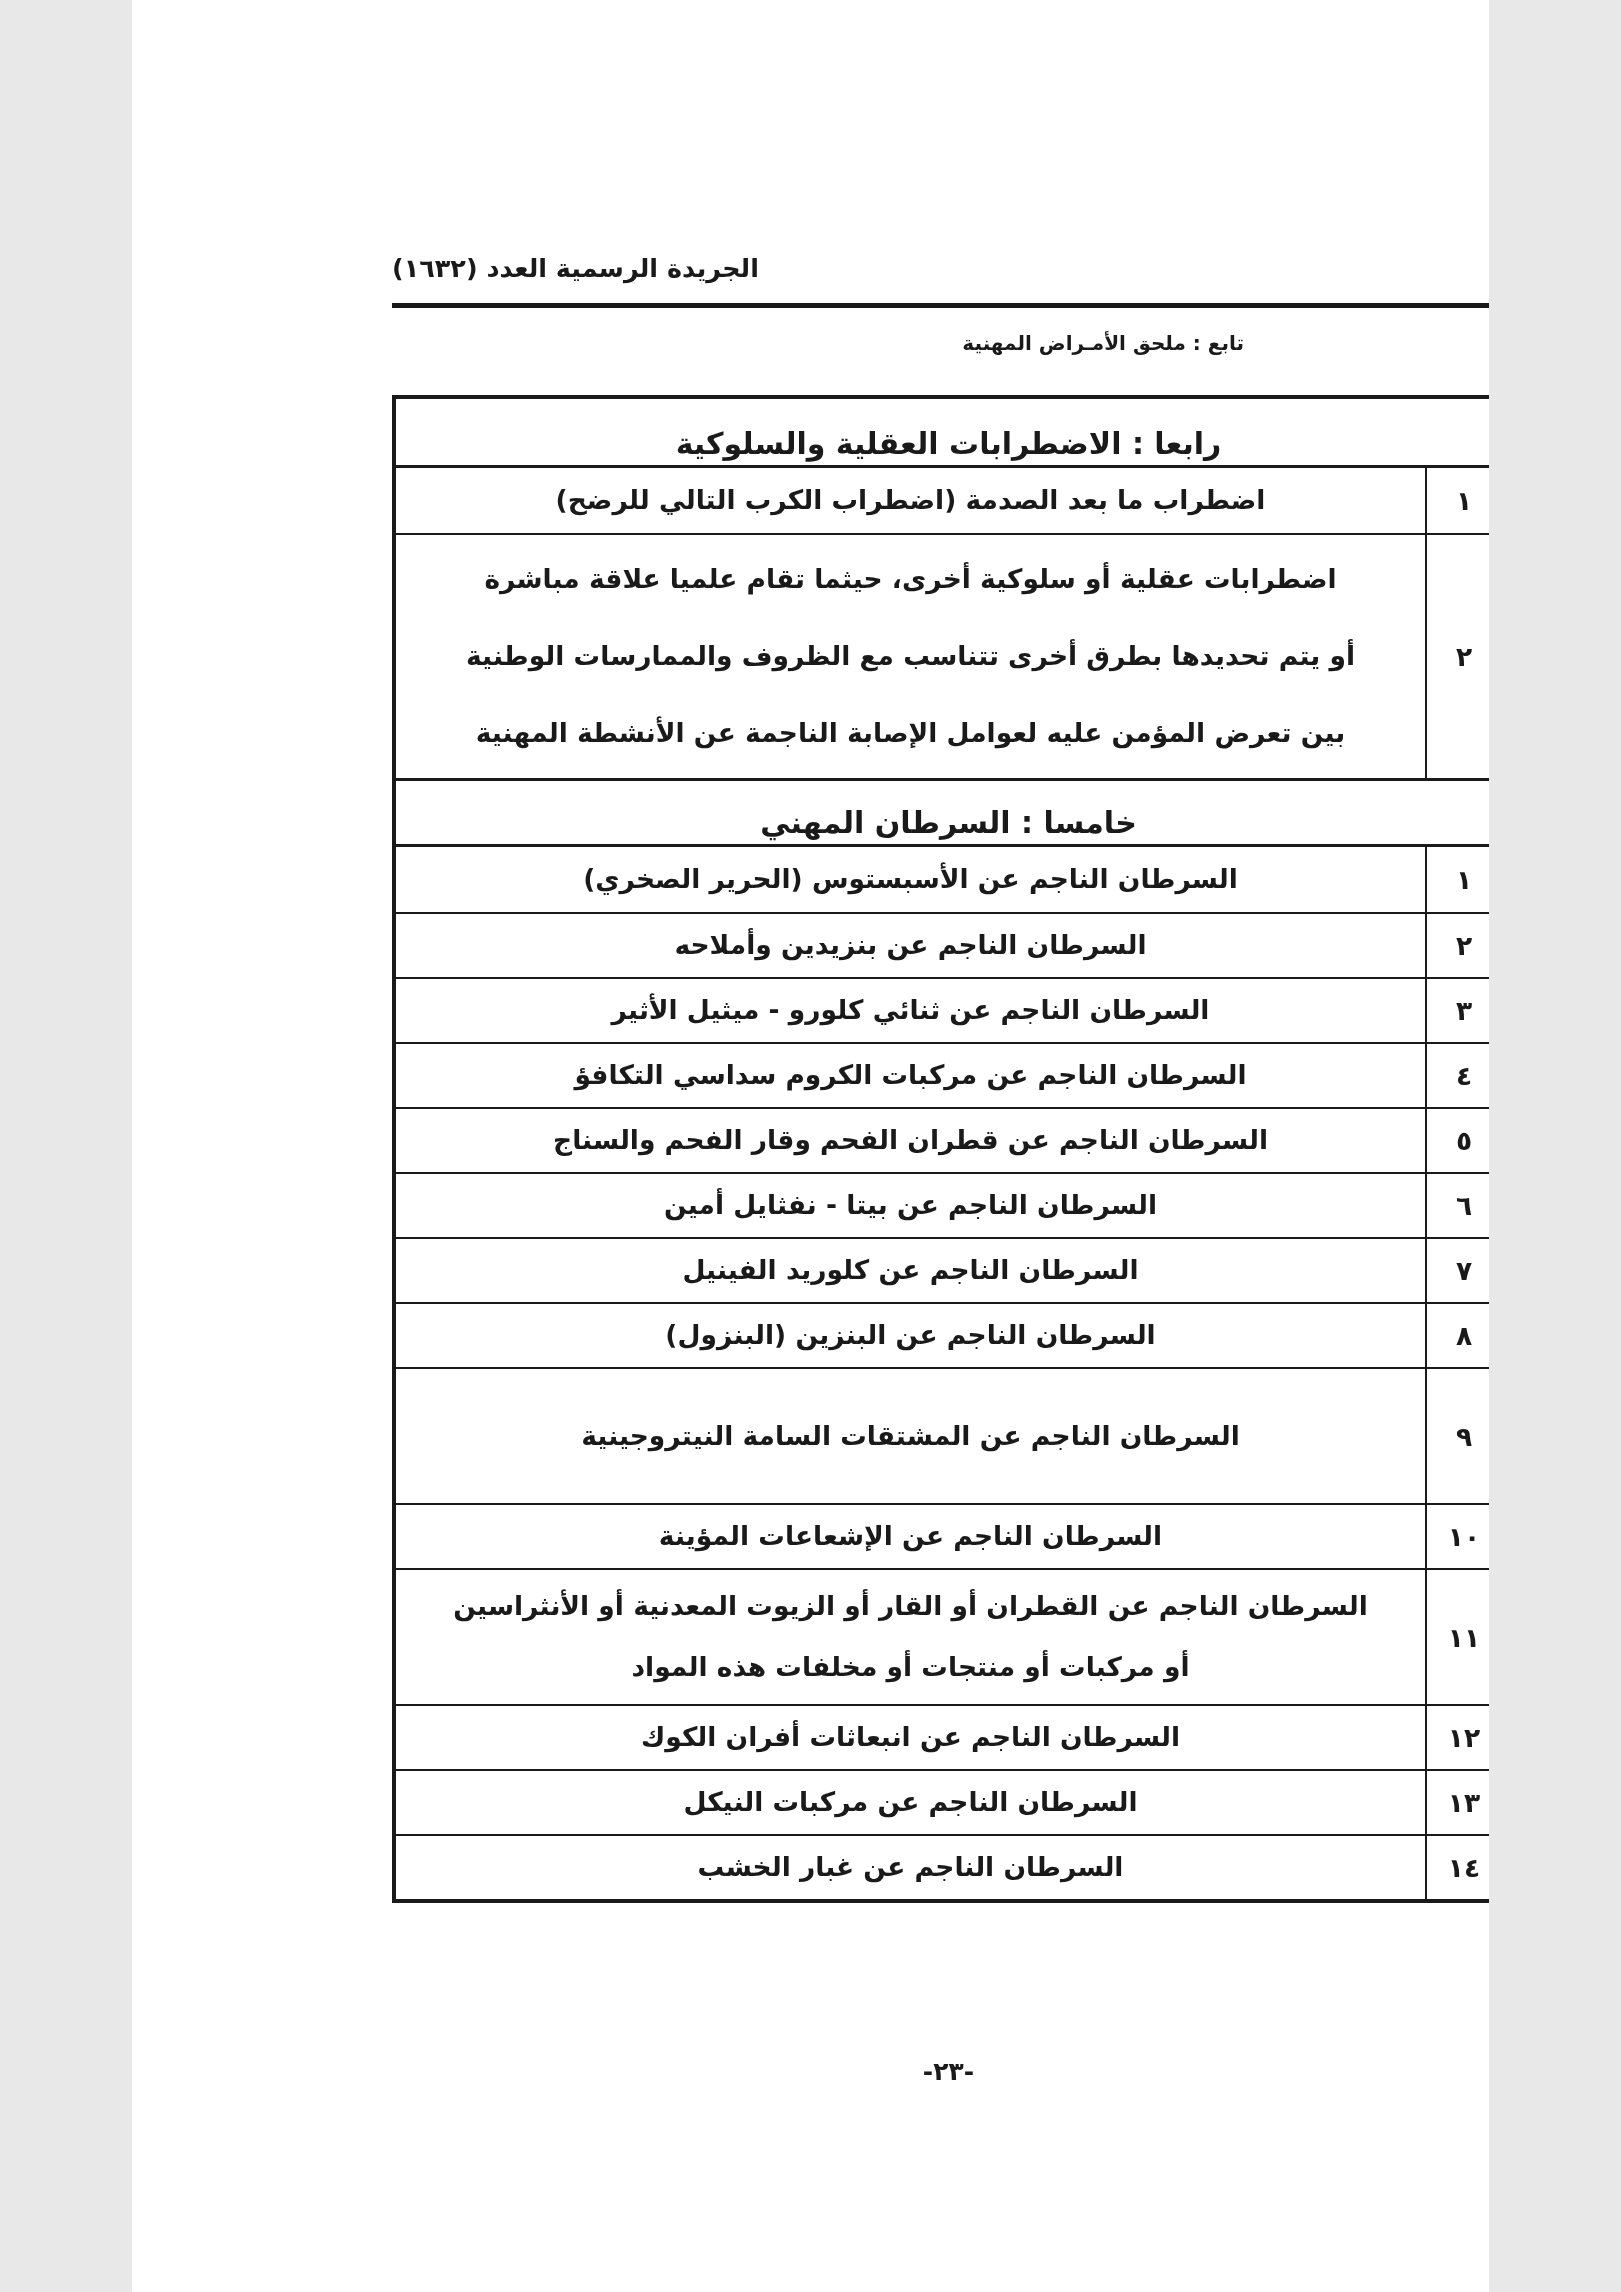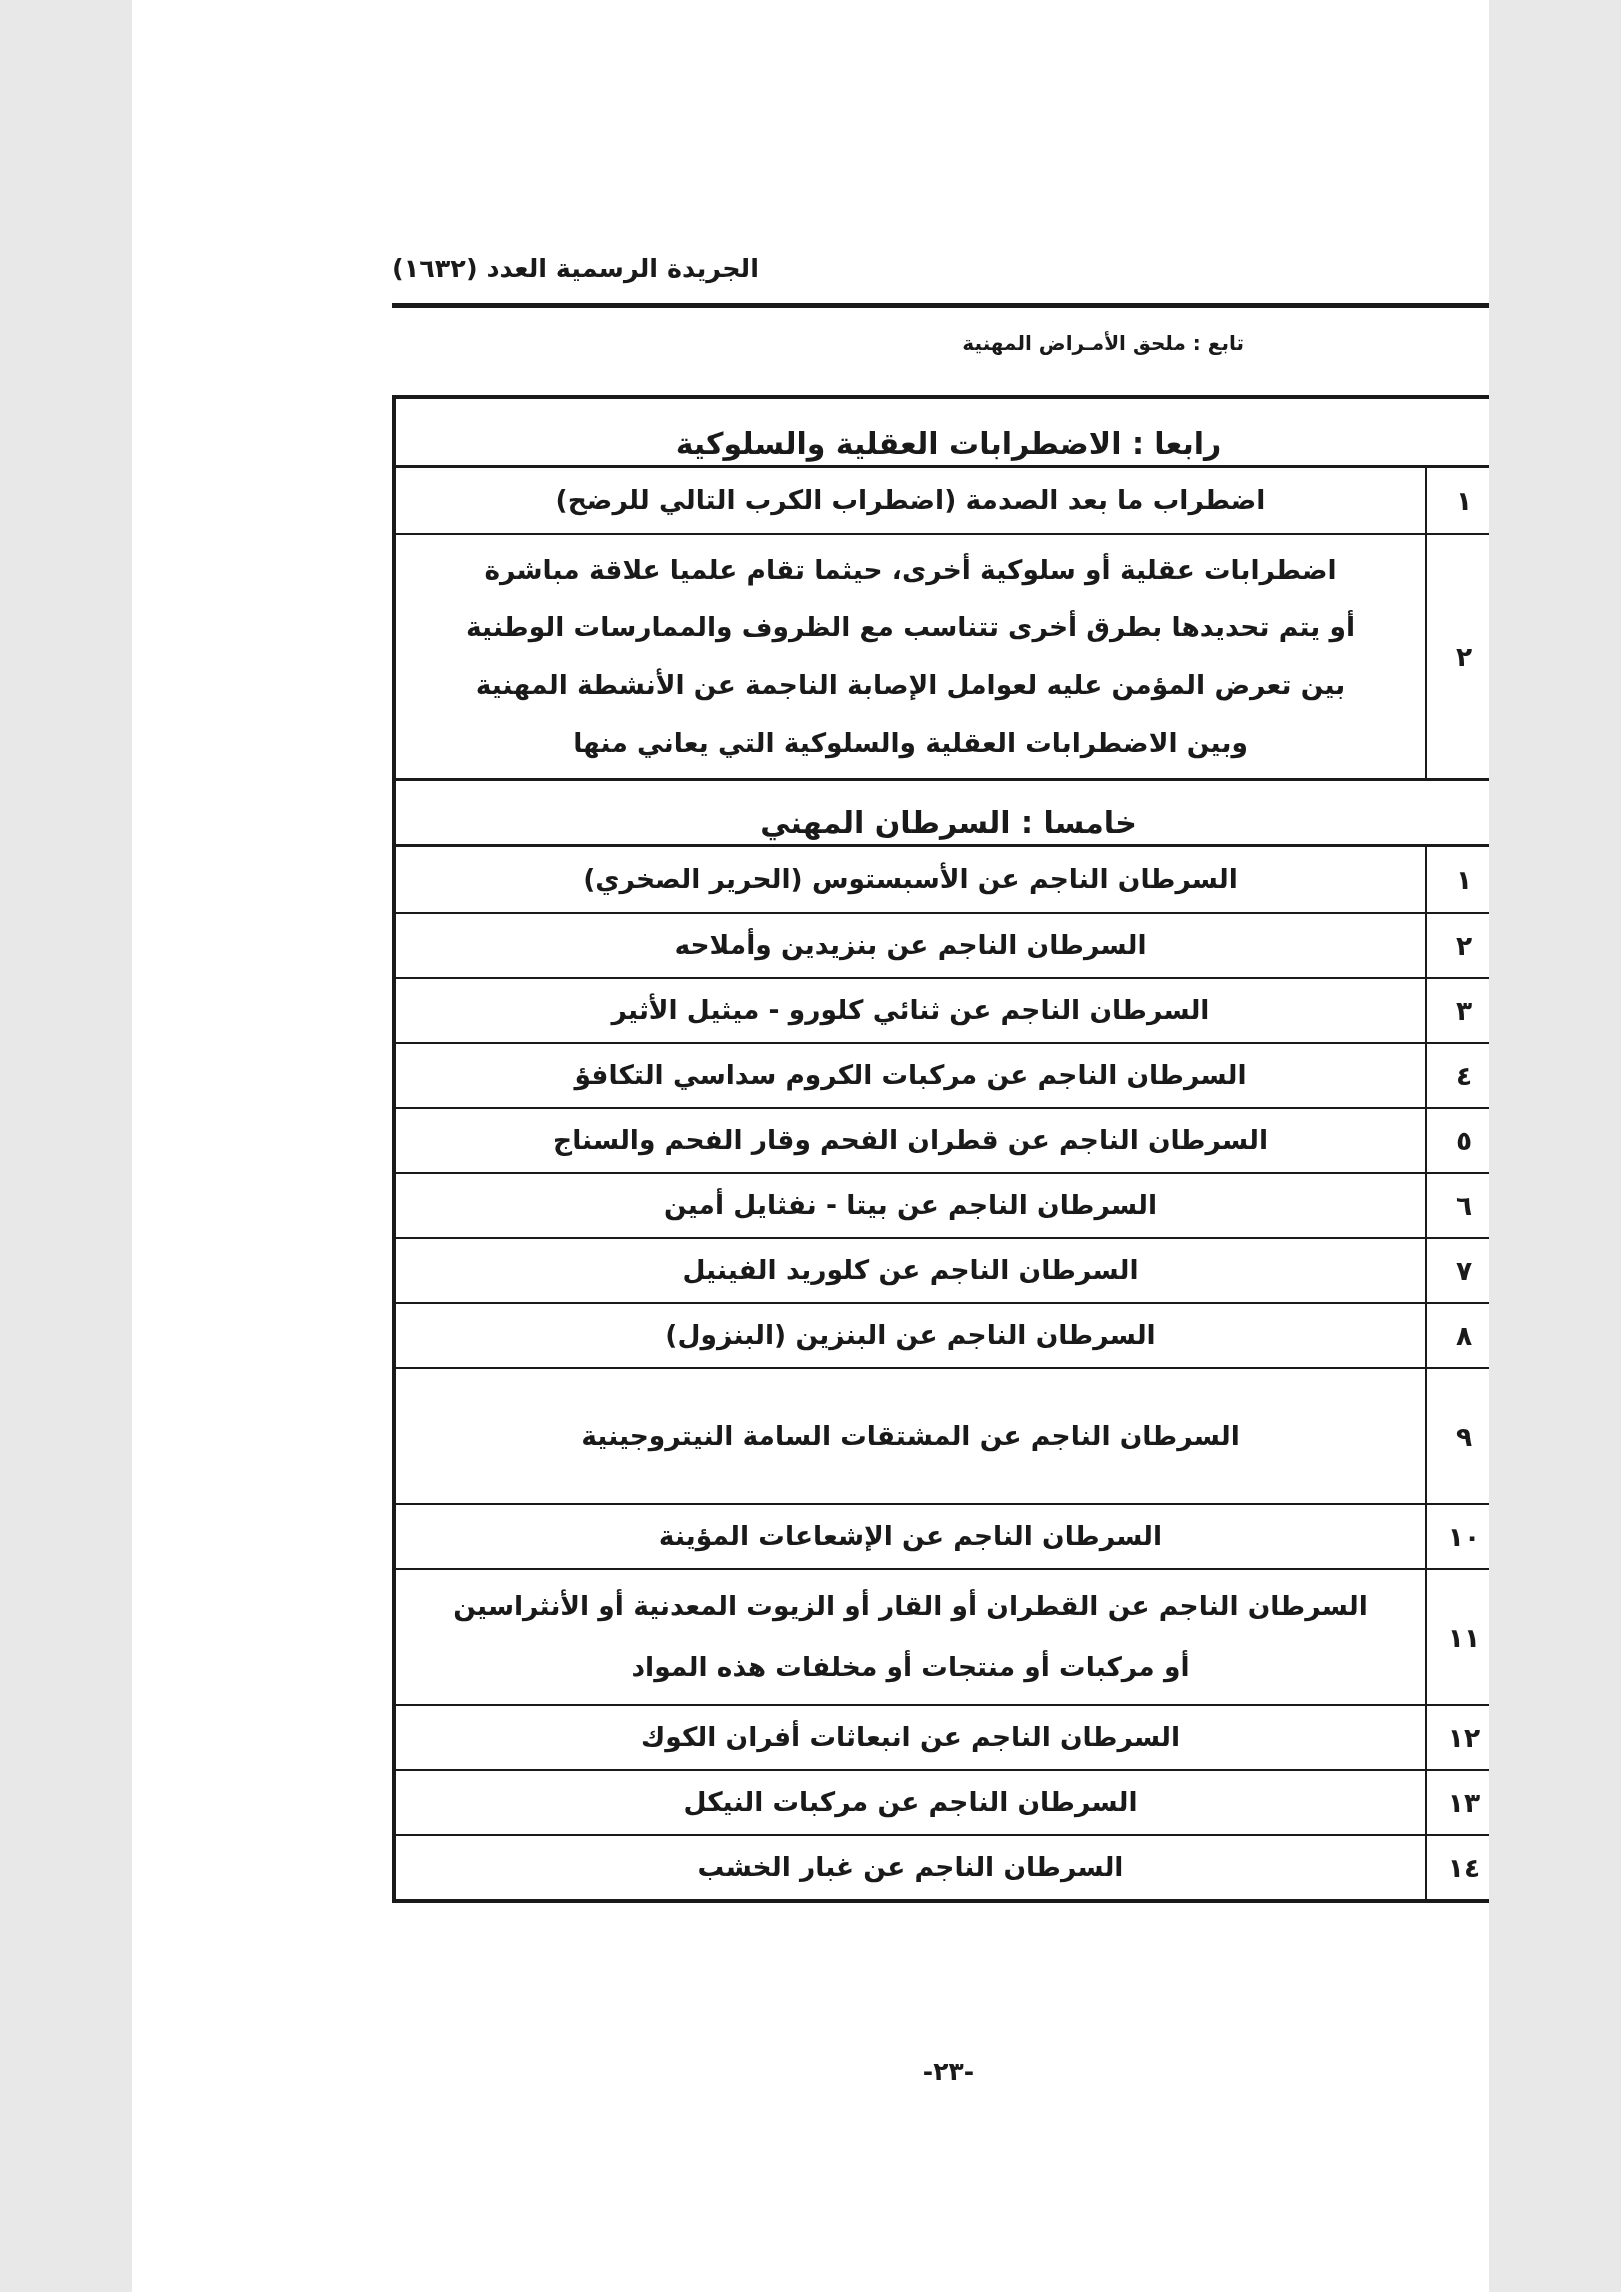--- a/index.html
+++ b/index.html
@@ -127,21 +127,20 @@
         <div class="line">اضطراب ما بعد الصدمة (اضطراب الكرب التالي للرضح)</div>
       </div>
     </div>
 
     <div class="trow h4">
       <div class="num-cell">٢</div>
       <div class="text-cell">
         <div class="line">اضطرابات عقلية أو سلوكية أخرى، حيثما تقام علميا علاقة مباشرة</div>
         <div class="line">أو يتم تحديدها بطرق أخرى تتناسب مع الظروف والممارسات الوطنية</div>
         <div class="line">بين تعرض المؤمن عليه لعوامل الإصابة الناجمة عن الأنشطة المهنية</div>
-        <div class="line">وبين الاضطرابات العقلية والسلوكية التي يعاني منها</div>
       </div>
     </div>
 
     <div class="section-row">
       <span>خامسا : السرطان المهني</span>
     </div>
 
     <div class="trow h1">
       <div class="num-cell">١</div>
       <div class="text-cell">

